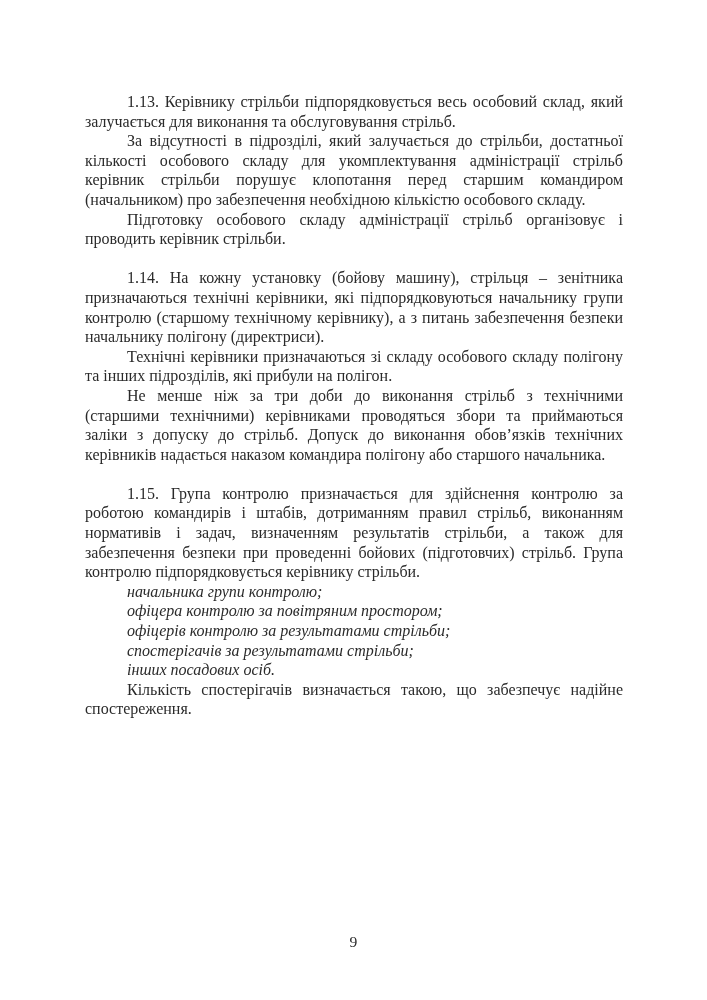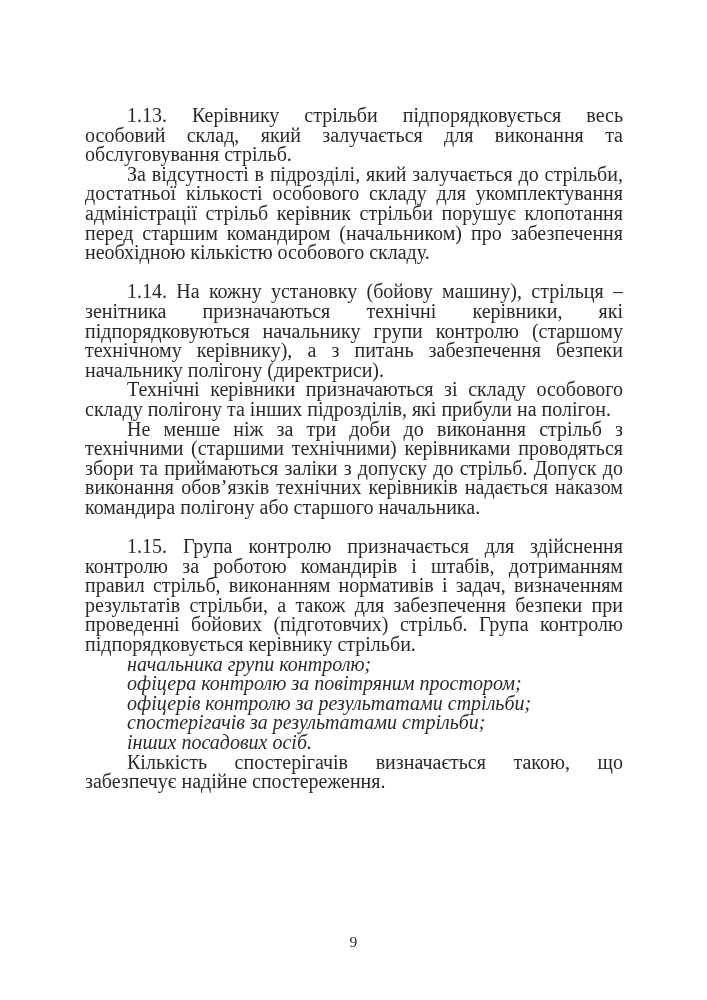--- a/index.html
+++ b/index.html
@@ -11,23 +11,23 @@
     width: 707px;
     height: 1000px;
     position: relative;
     overflow: hidden;
     font-family: "Liberation Serif", "DejaVu Serif", serif;
     color: #2a2a2a;
   }
   .page {
     position: absolute;
     left: 85px;
-    top: 106px;
+    top: 92px;
     width: 538px;
-    font-size: 20px;
+    font-size: 16px;
     line-height: 19.6px;
   }
   .section {
     margin: 0;
   }
   .section + .section {
     margin-top: 19.6px;
   }
   .para {
     margin: 0;
@@ -51,20 +51,21 @@
   }
 </style>
 </head>
 <body>
 
 <div class="page">
 
   <div class="section">
     <p class="para">1.13. Керівнику стрільби підпорядковується весь особовий склад, який залучається для виконання та обслуговування стрільб.</p>
     <p class="para">За відсутності в підрозділі, який залучається до стрільби, достатньої кількості особового складу для укомплектування адміністрації стрільб керівник стрільби порушує клопотання перед старшим командиром (начальником) про забезпечення необхідною кількістю особового складу.</p>
+    <p class="para">Підготовку особового складу адміністрації стрільб організовує і проводить керівник стрільби.</p>
   </div>
 
   <div class="section">
     <p class="para">1.14. На кожну установку (бойову машину), стрільця – зенітника призначаються технічні керівники, які підпорядковуються начальнику групи контролю (старшому технічному керівнику), а з питань забезпечення безпеки начальнику полігону (директриси).</p>
     <p class="para">Технічні керівники призначаються зі складу особового складу полігону та інших підрозділів, які прибули на полігон.</p>
     <p class="para">Не менше ніж за три доби до виконання стрільб з технічними (старшими технічними) керівниками проводяться збори та приймаються заліки з допуску до стрільб. Допуск до виконання обов’язків технічних керівників надається наказом командира полігону або старшого начальника.</p>
   </div>
 
   <div class="section">
     <p class="para">1.15. Група контролю призначається для здійснення контролю за роботою командирів і штабів, дотриманням правил стрільб, виконанням нормативів і задач, визначенням результатів стрільби, а також для забезпечення безпеки при проведенні бойових (підготовчих) стрільб. Група контролю підпорядковується керівнику стрільби.</p>

